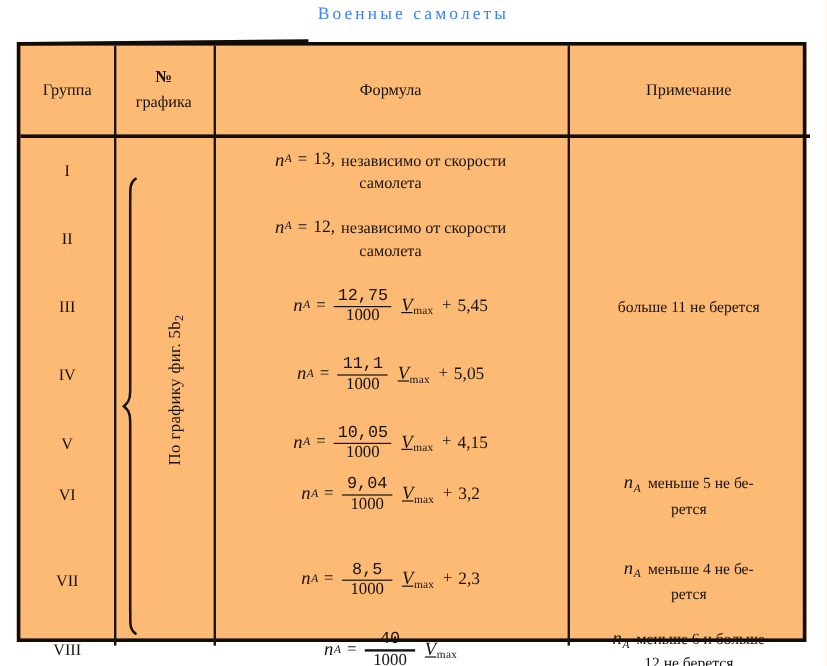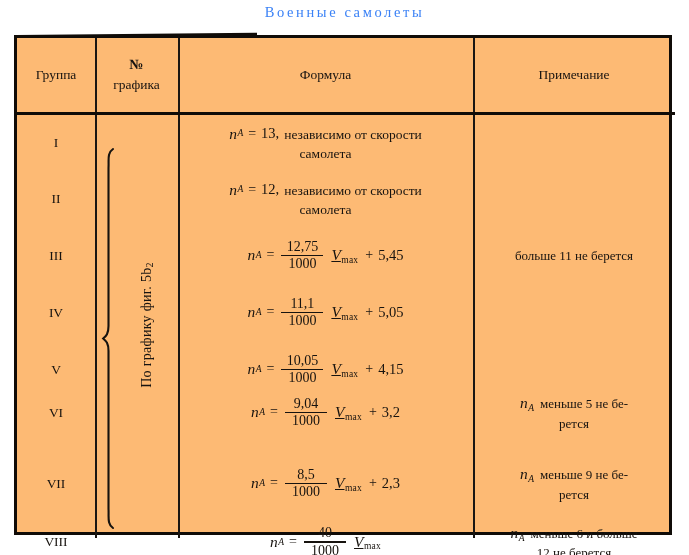--- a/index.html
+++ b/index.html
@@ -170,20 +170,21 @@
     flex-direction: column;
     align-items: center;
     justify-content: center;
     vertical-align: middle;
     margin: 0 2px;
     line-height: 1;
   }
   .frac .num {
     font-size: 14px;
     padding: 0 3px 1px 3px;
+    font-family: Liberation Mono, monospace;
   }
   .frac .bar {
     width: 100%;
     min-width: 42px;
     height: 1.4px;
     background: #17130f;
   }
   .frac .den {
     font-size: 14px;
     padding: 1px 3px 0 3px;
@@ -400,21 +401,21 @@
               <span class="num">8,5</span>
               <span class="bar"></span>
               <span class="den">1000</span>
             </span>
             <span class="vmax"><span class="var">V</span><span class="sub-up">max</span></span>
             <span class="plus">+</span>
             <span>2,3</span>
           </span>
         </div>
         <div class="cell c-note">
-          <div class="note-body"><span class="var-n">n</span><span class="sub">A</span><span style="margin-left:6px">меньше 9 не бе-</span><span style="display:block">рется</span></div>
+          <div class="note-body"><span class="var-n">n</span><span class="sub">A</span><span style="margin-left:6px">меньше 4 не бе-</span><span style="display:block">рется</span></div>
         </div>
       </div>
       <div class="row" style="top: 397px; height: 60px;">
         <div class="cell c-group">
           <span>VIII</span>
         </div>
         <div class="cell c-formula">
           <span class="math">
             <span class="var-n">n</span>
             <span class="sub">A</span>

